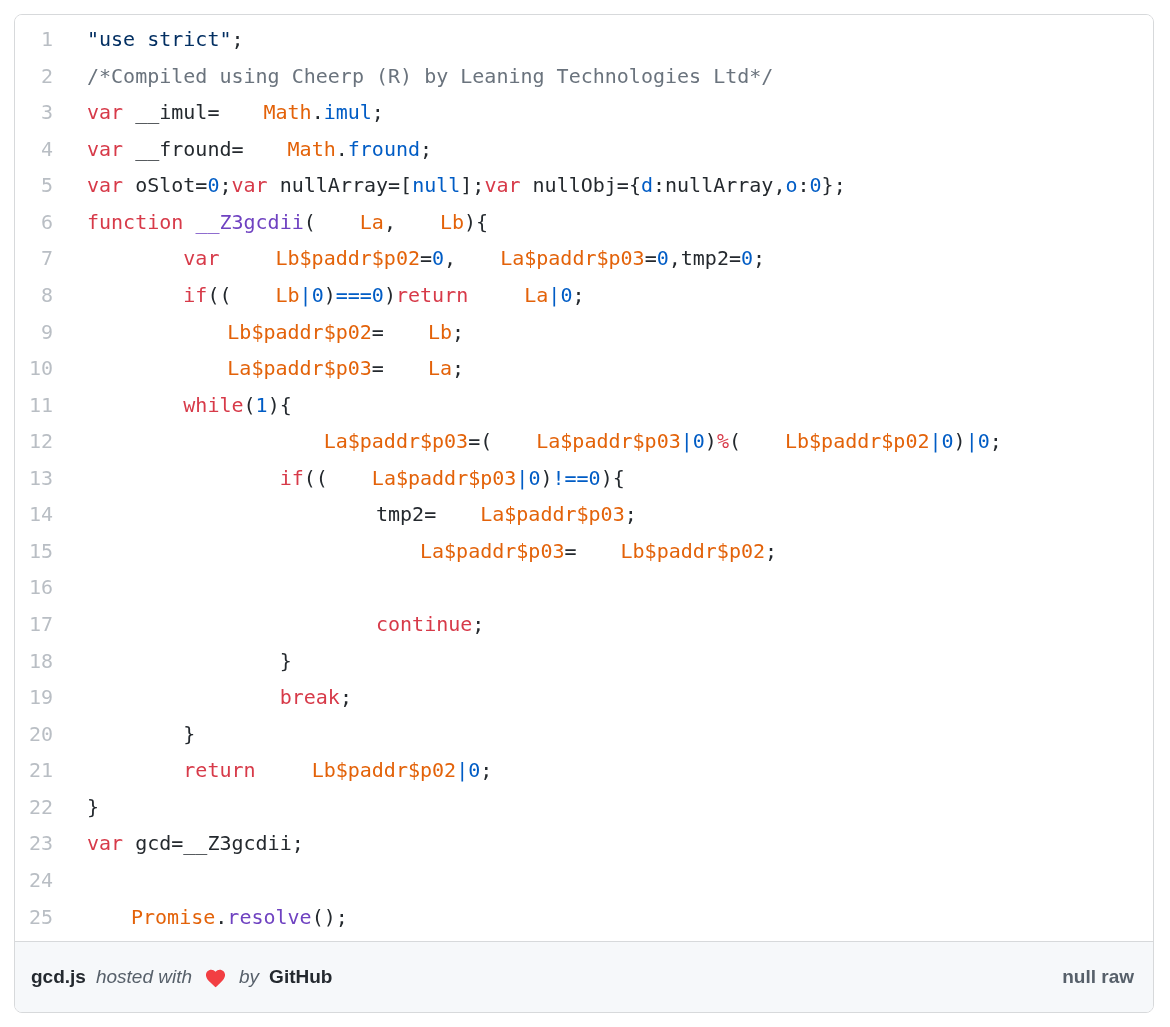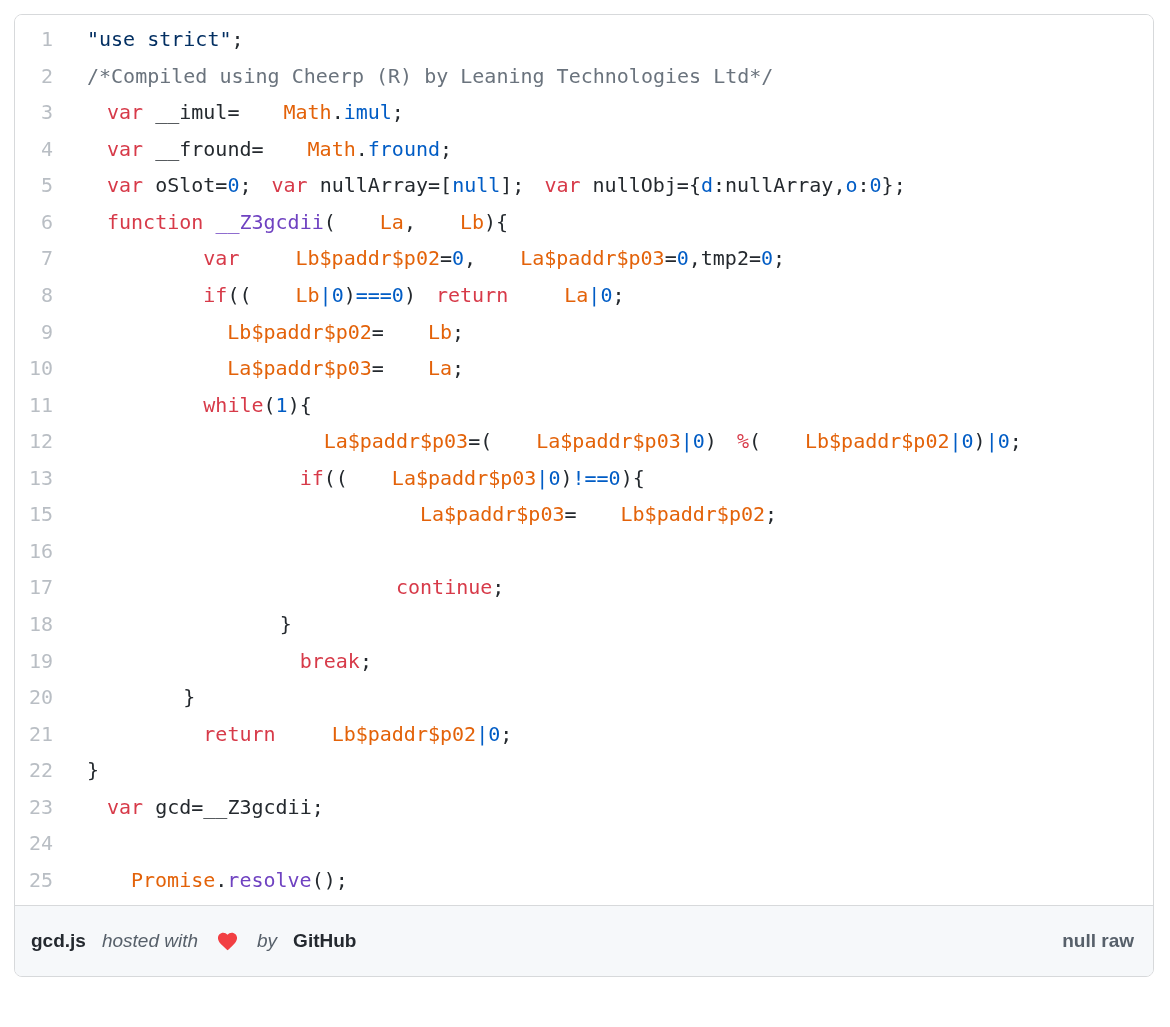--- a/index.html
+++ b/index.html
@@ -37,42 +37,42 @@
     width: 38px;
     text-align: right;
     color: var(--c-line_number, #b9bec4);
     user-select: none;
   }
   .line-code {
     padding-left: 34px;
     white-space: pre;
     color: var(--c-plain, #24292e);
   }
-  .tok-keyword  { color: var(--c-keyword); margin-left: 20px; }
+  .tok-keyword  { color: var(--c-keyword); }
   .tok-variable { color: var(--c-variable); padding-left: 44px; }
   .tok-constant { color: var(--c-constant); }
   .tok-string   { color: var(--c-string); }
   .tok-comment  { color: var(--c-comment); }
   .tok-plain    { color: var(--c-plain); }
   .tok-function { color: var(--c-function); }
   .gist-footer {
     height: 70px;
     background: var(--c-footer_bg, #f6f8fa);
     border-top: 1px solid var(--c-border, #d7d9db);
     display: flex;
     align-items: center;
     justify-content: space-between;
     padding: 0 19px 0 16px;
     font-size: 19px;
     color: var(--c-footer_text, #57606a);
   }
   .footer-left {
     display: flex;
     align-items: center;
-    gap: 16px;
+    gap: 10px;
     justify-content: flex-end;
   }
   a.footer-link {
     color: #24292f;
     font-weight: bold;
     text-decoration: none;
     cursor: pointer;
   }
   .footer-plain { color: var(--c-footer_text, #57606a); font-style: italic; }
   .heart {
@@ -98,20 +98,21 @@
       <div class="line"><div class="line-number">4</div><div class="line-code"><span class="tok-keyword">var</span><span class="tok-plain"> __fround=</span><span class="tok-variable">Math</span><span class="tok-plain">.</span><span class="tok-constant">fround</span><span class="tok-plain">;</span></div></div>
       <div class="line"><div class="line-number">5</div><div class="line-code"><span class="tok-keyword">var</span><span class="tok-plain"> oSlot=</span><span class="tok-constant">0</span><span class="tok-plain">;</span><span class="tok-keyword">var</span><span class="tok-plain"> nullArray=[</span><span class="tok-constant">null</span><span class="tok-plain">];</span><span class="tok-keyword">var</span><span class="tok-plain"> nullObj={</span><span class="tok-constant">d</span><span class="tok-plain">:nullArray,</span><span class="tok-constant">o</span><span class="tok-plain">:</span><span class="tok-constant">0</span><span class="tok-plain">};</span></div></div>
       <div class="line"><div class="line-number">6</div><div class="line-code"><span class="tok-keyword">function</span><span class="tok-plain"> </span><span class="tok-function">__Z3gcdii</span><span class="tok-plain">(</span><span class="tok-variable">La</span><span class="tok-plain">,</span><span class="tok-variable">Lb</span><span class="tok-plain">){</span></div></div>
       <div class="line"><div class="line-number">7</div><div class="line-code"><span class="tok-plain">        </span><span class="tok-keyword">var</span><span class="tok-plain"> </span><span class="tok-variable">Lb$paddr$p02</span><span class="tok-plain">=</span><span class="tok-constant">0</span><span class="tok-plain">,</span><span class="tok-variable">La$paddr$p03</span><span class="tok-plain">=</span><span class="tok-constant">0</span><span class="tok-plain">,tmp2=</span><span class="tok-constant">0</span><span class="tok-plain">;</span></div></div>
       <div class="line"><div class="line-number">8</div><div class="line-code"><span class="tok-plain">        </span><span class="tok-keyword">if</span><span class="tok-plain">((</span><span class="tok-variable">Lb</span><span class="tok-constant">|0</span><span class="tok-plain">)</span><span class="tok-constant">===0</span><span class="tok-plain">)</span><span class="tok-keyword">return</span><span class="tok-plain"> </span><span class="tok-variable">La</span><span class="tok-constant">|0</span><span class="tok-plain">;</span></div></div>
       <div class="line"><div class="line-number">9</div><div class="line-code"><span class="tok-plain">        </span><span class="tok-variable">Lb$paddr$p02</span><span class="tok-plain">=</span><span class="tok-variable">Lb</span><span class="tok-plain">;</span></div></div>
       <div class="line"><div class="line-number">10</div><div class="line-code"><span class="tok-plain">        </span><span class="tok-variable">La$paddr$p03</span><span class="tok-plain">=</span><span class="tok-variable">La</span><span class="tok-plain">;</span></div></div>
       <div class="line"><div class="line-number">11</div><div class="line-code"><span class="tok-plain">        </span><span class="tok-keyword">while</span><span class="tok-plain">(</span><span class="tok-constant">1</span><span class="tok-plain">){</span></div></div>
       <div class="line"><div class="line-number">12</div><div class="line-code"><span class="tok-plain">                </span><span class="tok-variable">La$paddr$p03</span><span class="tok-plain">=(</span><span class="tok-variable">La$paddr$p03</span><span class="tok-constant">|0</span><span class="tok-plain">)</span><span class="tok-keyword">%</span><span class="tok-plain">(</span><span class="tok-variable">Lb$paddr$p02</span><span class="tok-constant">|0</span><span class="tok-plain">)</span><span class="tok-constant">|0</span><span class="tok-plain">;</span></div></div>
       <div class="line"><div class="line-number">13</div><div class="line-code"><span class="tok-plain">                </span><span class="tok-keyword">if</span><span class="tok-plain">((</span><span class="tok-variable">La$paddr$p03</span><span class="tok-constant">|0</span><span class="tok-plain">)</span><span class="tok-constant">!==0</span><span class="tok-plain">){</span></div></div>
+      <div class="line"><div class="line-number">14</div><div class="line-code"><span class="tok-plain">                        </span><span class="tok-plain">tmp2=</span><span class="tok-variable">La$paddr$p03</span><span class="tok-plain">;</span></div></div>
       <div class="line"><div class="line-number">15</div><div class="line-code"><span class="tok-plain">                        </span><span class="tok-variable">La$paddr$p03</span><span class="tok-plain">=</span><span class="tok-variable">Lb$paddr$p02</span><span class="tok-plain">;</span></div></div>
       <div class="line"><div class="line-number">16</div></div>
       <div class="line"><div class="line-number">17</div><div class="line-code"><span class="tok-plain">                        </span><span class="tok-keyword">continue</span><span class="tok-plain">;</span></div></div>
       <div class="line"><div class="line-number">18</div><div class="line-code"><span class="tok-plain">                </span><span class="tok-plain">}</span></div></div>
       <div class="line"><div class="line-number">19</div><div class="line-code"><span class="tok-plain">                </span><span class="tok-keyword">break</span><span class="tok-plain">;</span></div></div>
       <div class="line"><div class="line-number">20</div><div class="line-code"><span class="tok-plain">        </span><span class="tok-plain">}</span></div></div>
       <div class="line"><div class="line-number">21</div><div class="line-code"><span class="tok-plain">        </span><span class="tok-keyword">return</span><span class="tok-plain"> </span><span class="tok-variable">Lb$paddr$p02</span><span class="tok-constant">|0</span><span class="tok-plain">;</span></div></div>
       <div class="line"><div class="line-number">22</div><div class="line-code"><span class="tok-plain">}</span></div></div>
       <div class="line"><div class="line-number">23</div><div class="line-code"><span class="tok-keyword">var</span><span class="tok-plain"> gcd=__Z3gcdii;</span></div></div>
       <div class="line"><div class="line-number">24</div></div>

